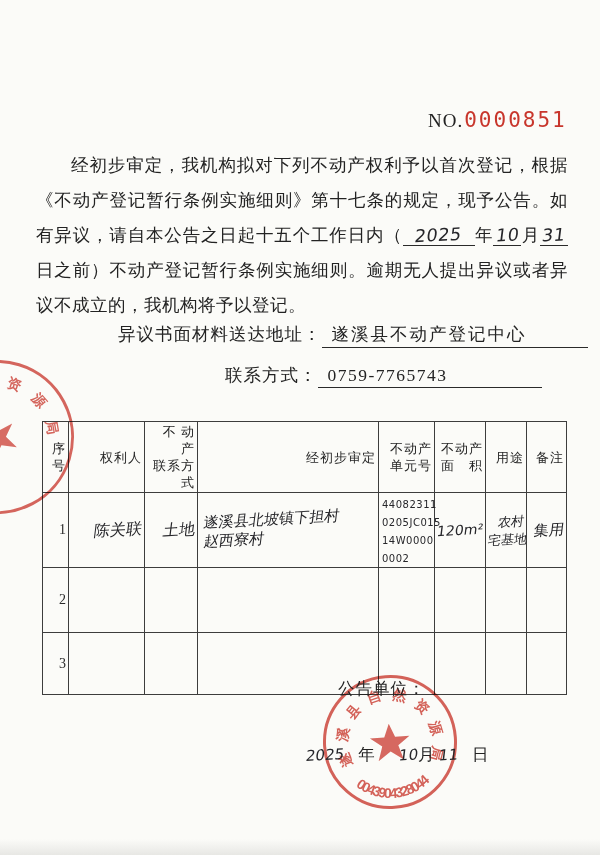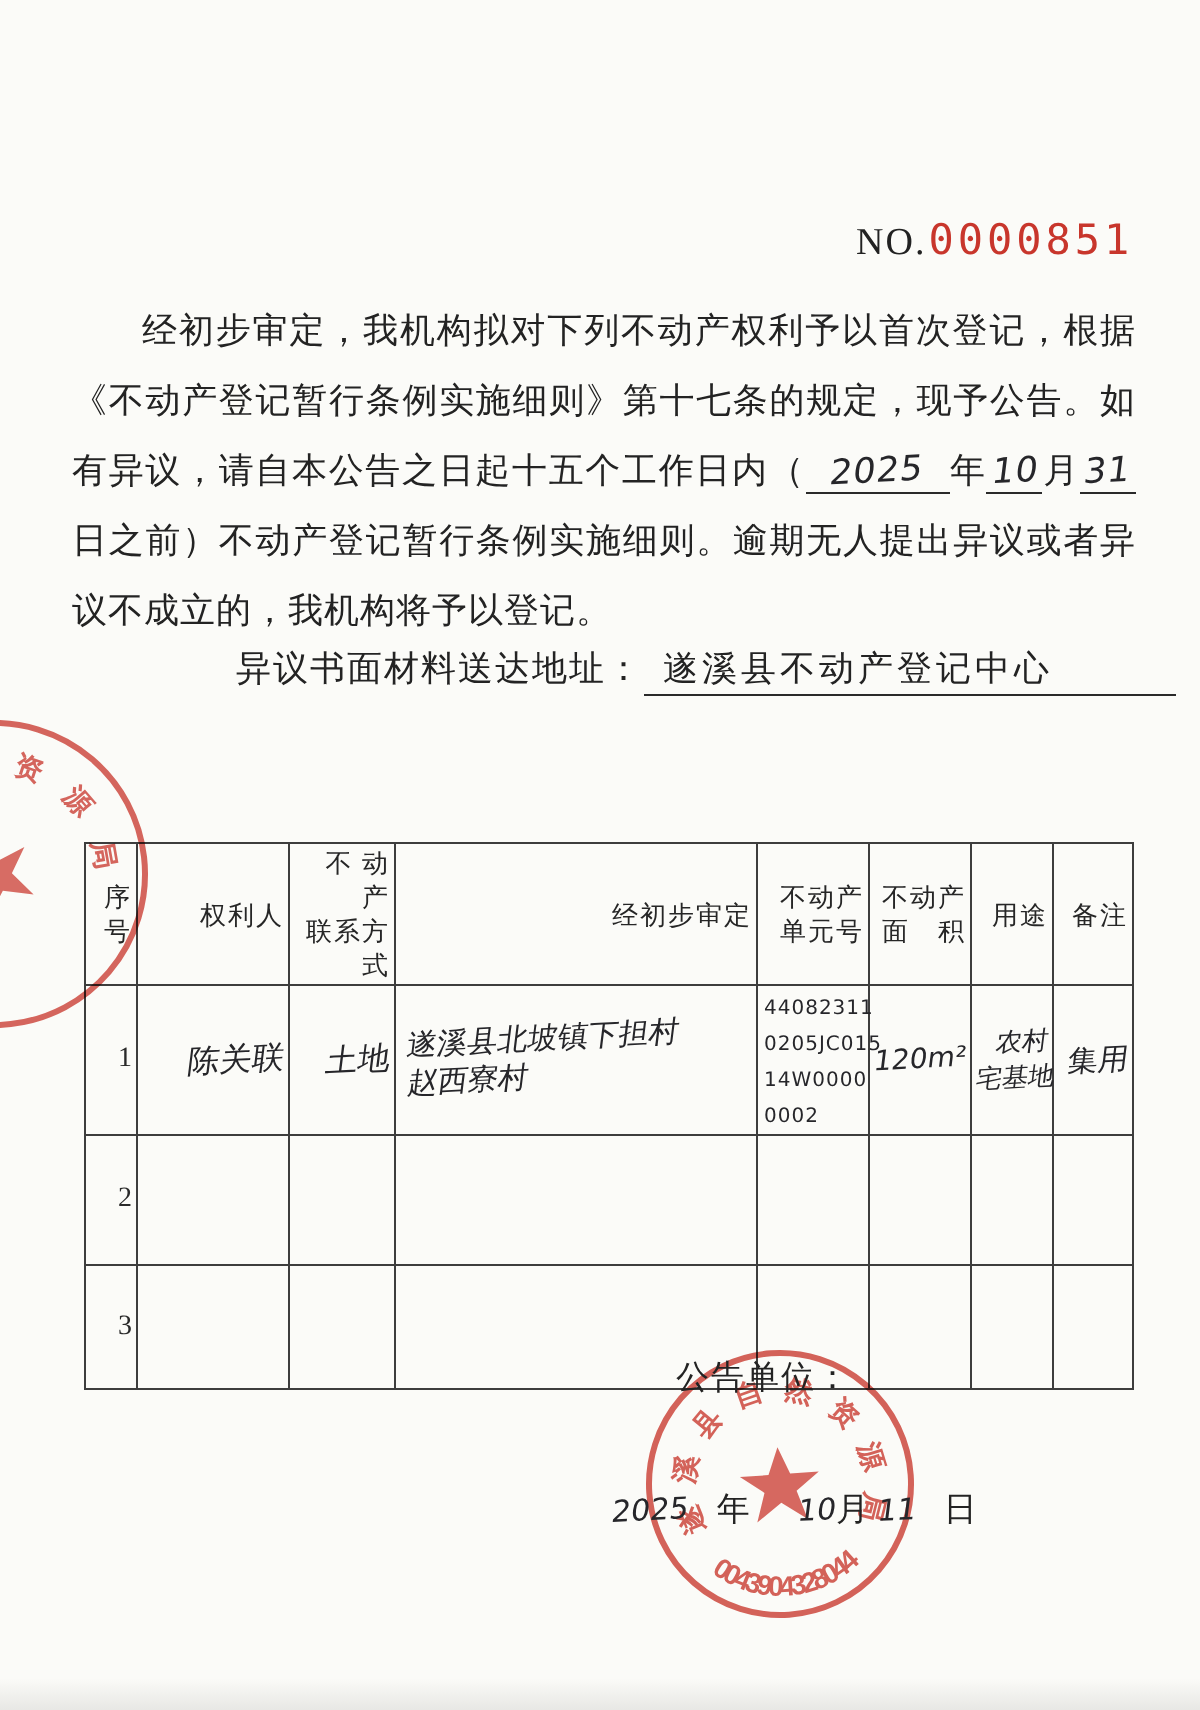--- a/index.html
+++ b/index.html
@@ -144,20 +144,23 @@
   </div>
 
   <div class="para">
     <span>经初步审定，我机构拟对下列不动产权利予以首次登记，根据《不动产登记暂行条例实施细则》第十七条的规定，现予公告。如有异议，请自本公告之日起十五个工作日内（</span><span class="blank blank-year"><span class="hw hw-slant">2025</span></span><span>年</span><span class="blank blank-mon"><span class="hw hw-slant">10</span></span><span>月</span><span class="blank blank-day"><span class="hw hw-slant">31</span></span><span>日之前）不动产登记暂行条例实施细则。逾期无人提出异议或者异议不成立的，我机构将予以登记。</span>
   </div>
 
   <div class="field-line addr-line">
     <span class="field-label">异议书面材料送达地址：</span><span class="field-value">遂溪县不动产登记中心</span>
   </div>
 
+  <div class="field-line contact-line">
+    <span class="field-label">联系方式：</span><span class="field-value">0759-7765743</span>
+  </div>
 
   <table class="announce">
     <colgroup>
       <col style="width:26px">
         <col style="width:76px">
         <col style="width:53px">
         <col style="width:181px">
       <col style="width:56px">
         <col style="width:51px">
         <col style="width:41px">

